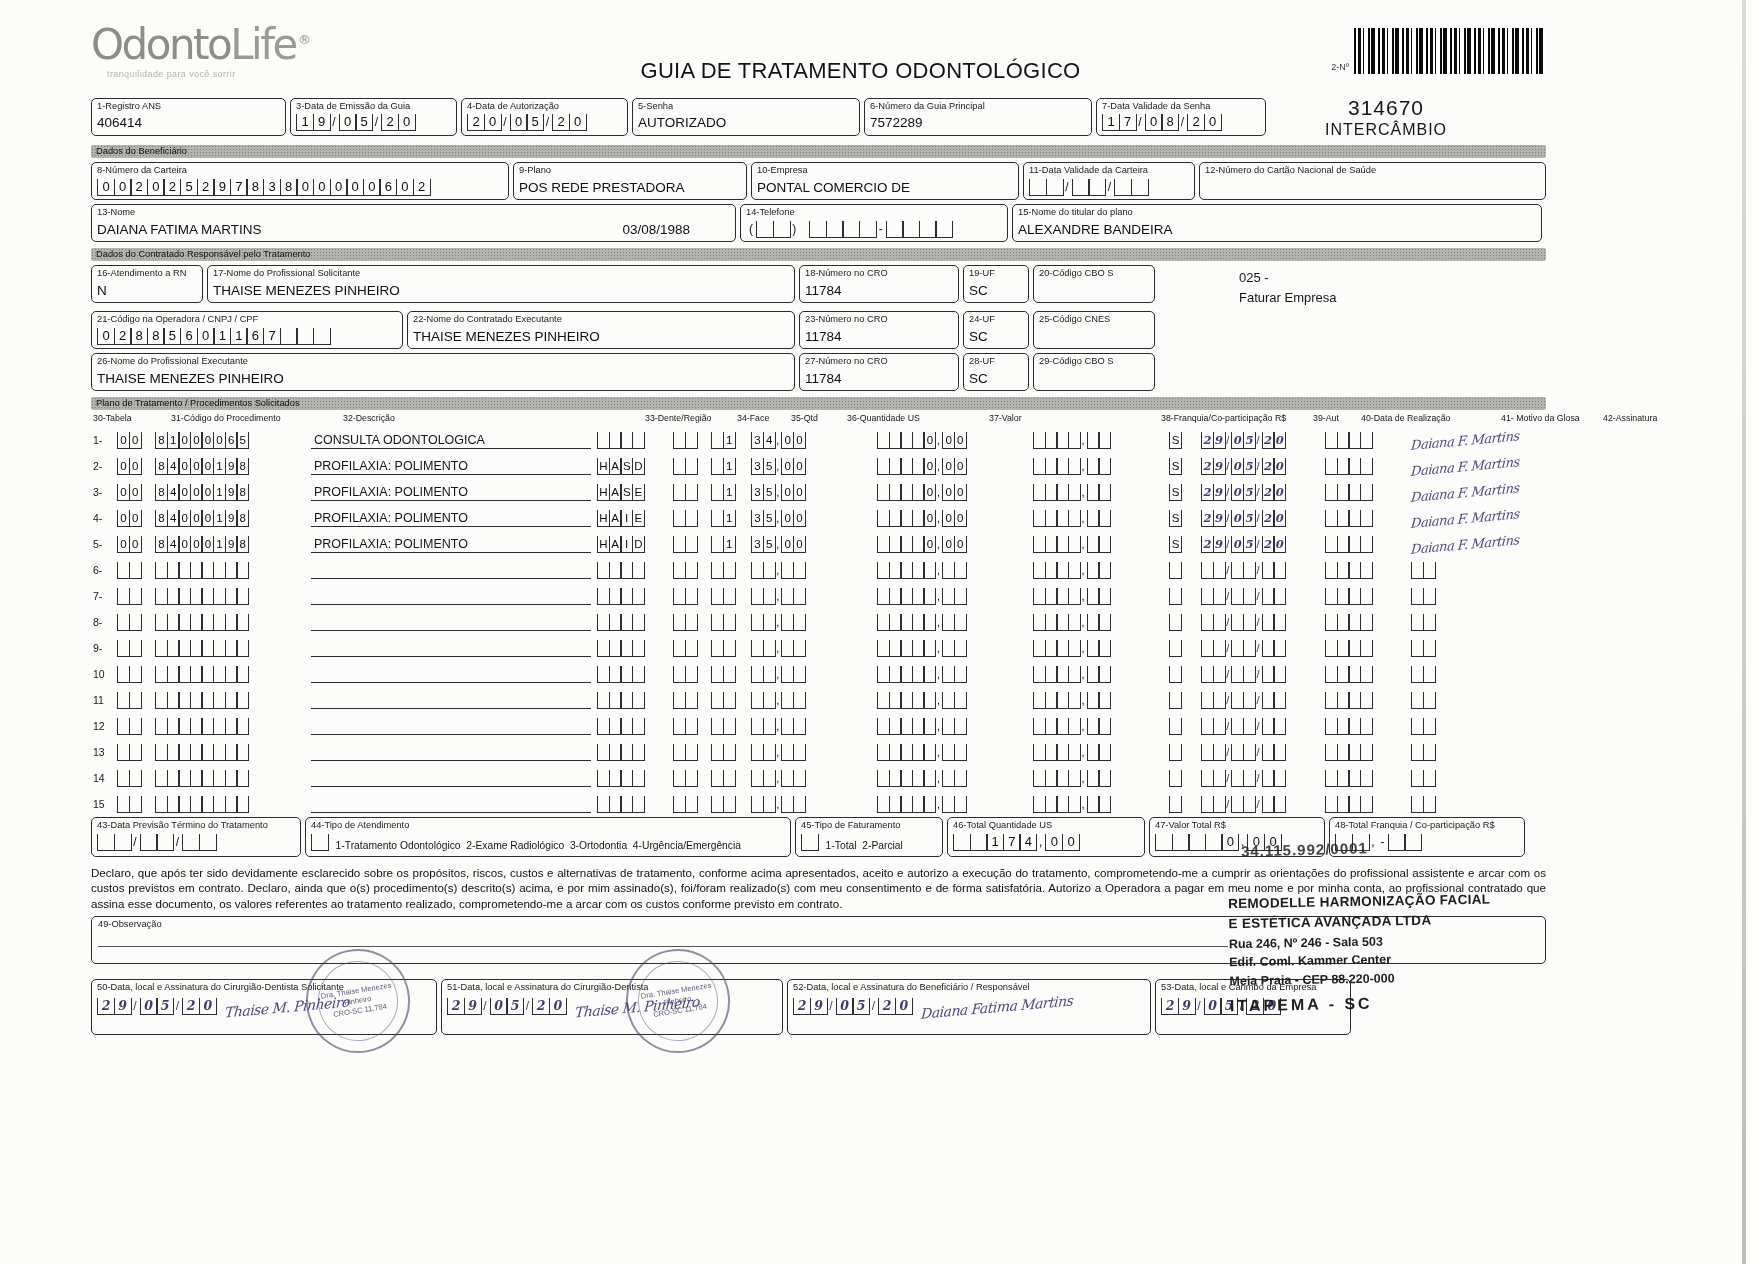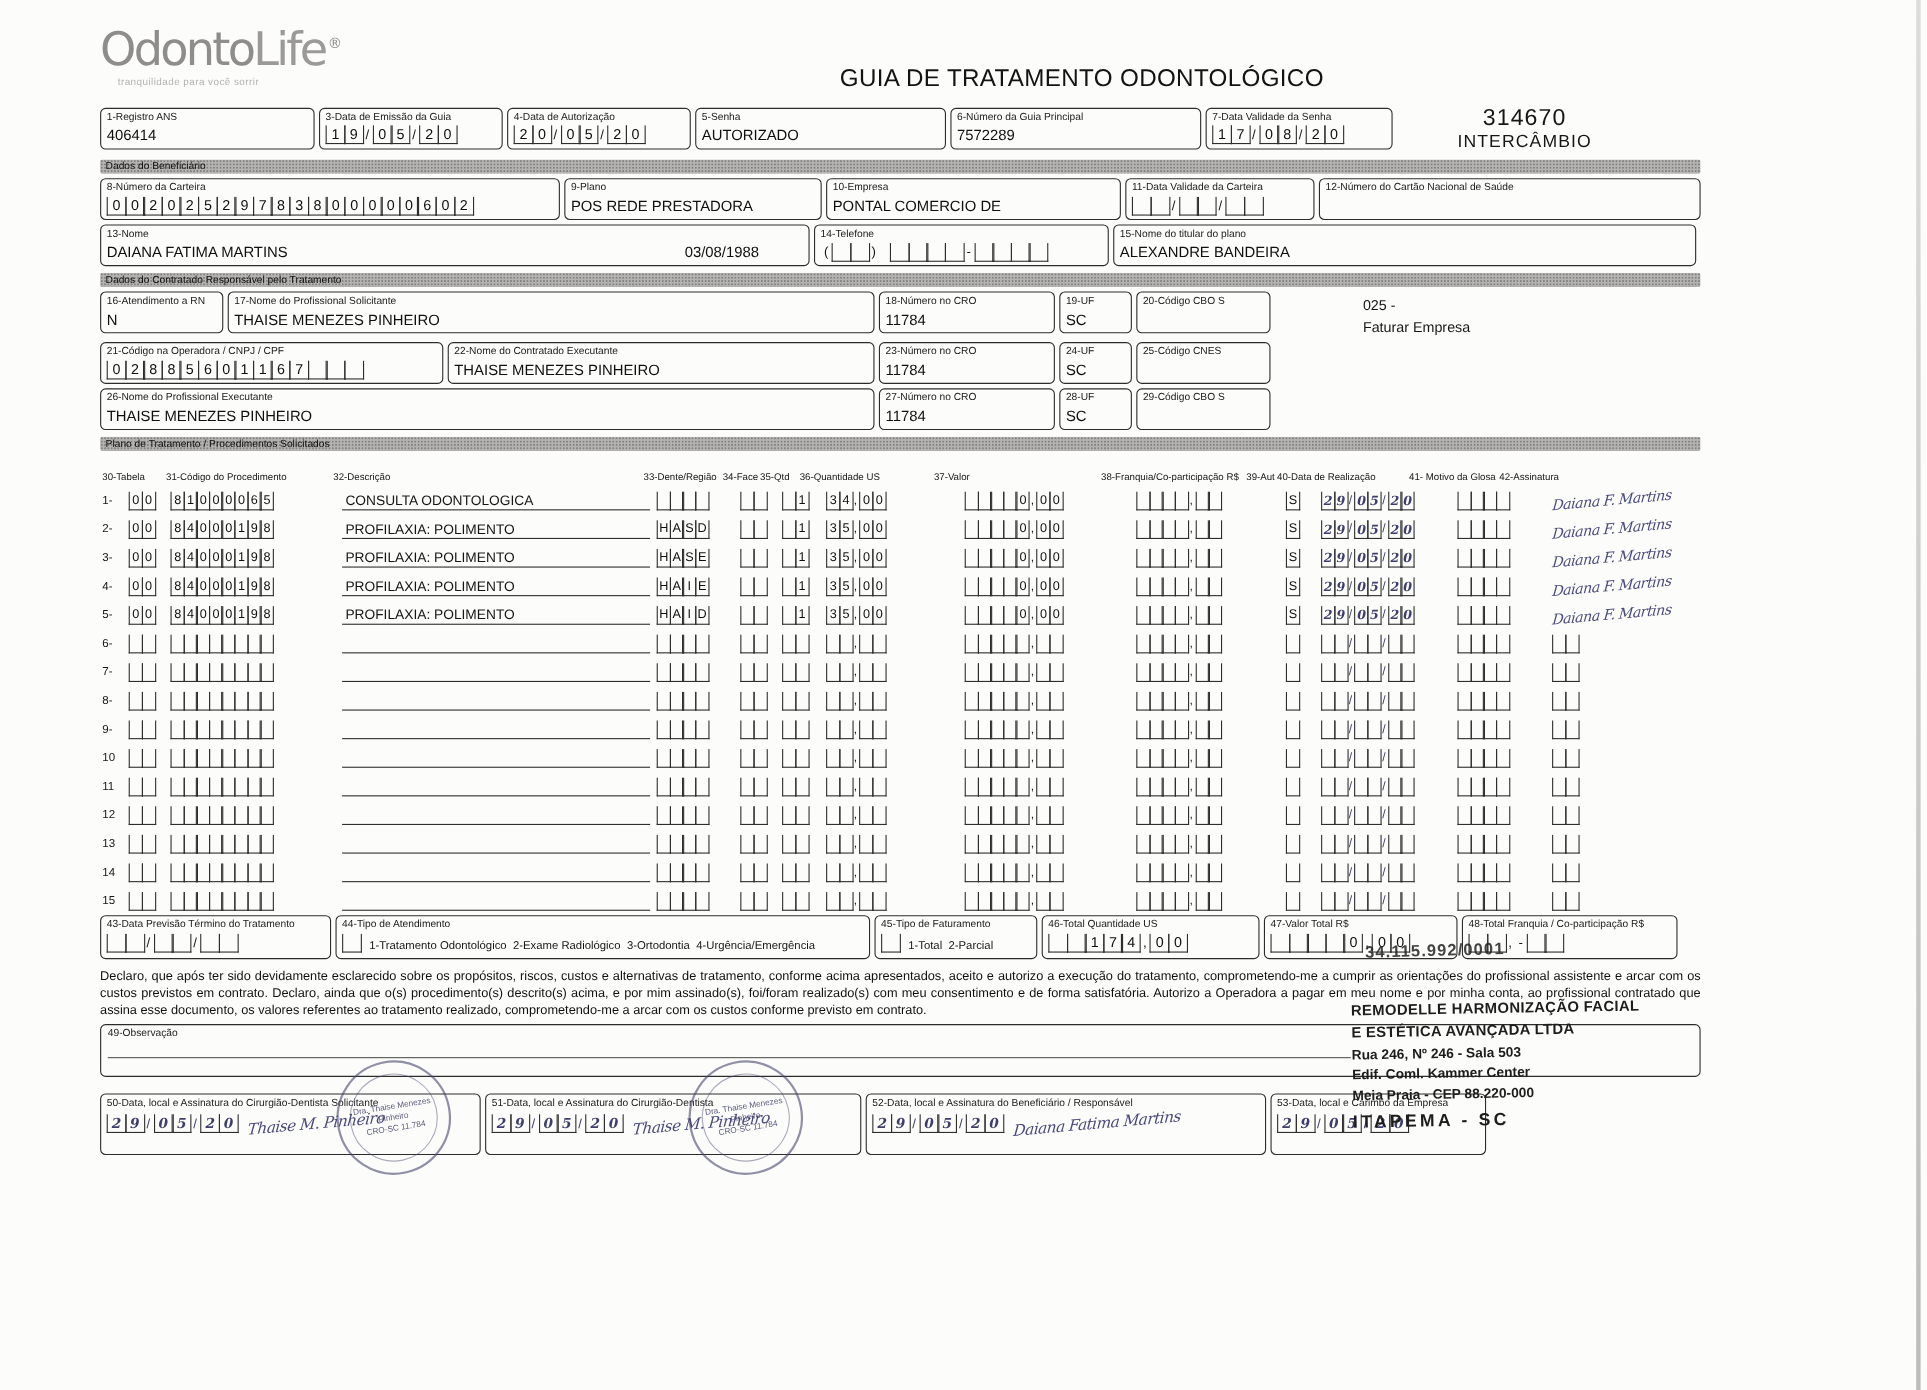--- a/index.html
+++ b/index.html
@@ -39,21 +39,21 @@
   .cc{width:18px;height:17px;border-left:1.4px solid #2e2e2e;border-right:1.4px solid #2e2e2e;border-bottom:1.4px solid #2e2e2e;margin-right:-1.4px;text-align:center;font-size:13px;line-height:16px;color:#0f0f0f;flex:0 0 auto}
   .cs{height:17px;padding:0 3px;font-size:12px;line-height:16px;flex:0 0 auto}
   .cg{width:10px;height:17px;flex:0 0 auto}
 
   
   .hw .cc{font-family:"DejaVu Serif",serif;font-style:italic;font-weight:600;color:#3e3e6e;font-size:12.5px}
   .hw .cs{color:#3e3e6e}
   .scribble{font-family:"DejaVu Serif",serif;font-style:italic;color:#4a4a7d;font-size:14px;white-space:nowrap;display:inline-block;transform:rotate(-5deg) skewX(-10deg);letter-spacing:-.5px}
 
   
-  .thead{display:flex;gap:2px;margin-top:18px;padding-left:2px}
+  .thead{display:flex;gap:22px;margin-top:3px;padding-left:2px}
   .th{font-size:8.8px;white-space:nowrap;overflow:visible;flex:0 0 auto}
   .h30{width:56px}.h31{width:150px}.h32{width:280px}.h33{width:70px}.h34{width:32px}.h35{width:34px}.h36{width:120px}.h37{width:150px}.h38{width:130px}.h39{width:26px}.h40{width:118px}.h41{width:80px}.h42{width:130px}
   .prow{display:flex;gap:6px;align-items:flex-end;height:26px;padding-left:2px}
   .pc{display:inline-flex;align-items:flex-end;flex:0 0 auto}
   .num{width:18px;font-size:10.5px;line-height:17px}
   .col-tab{width:32px}.col-cod{width:150px}
   .col-desc{width:280px;border-bottom:1.4px solid #2e2e2e;height:17px;font-size:12.5px;line-height:16px;padding:0 3px;display:block;white-space:nowrap;overflow:hidden}
   .col-dente{width:70px}.col-face{width:32px}.col-qtd{width:34px}.col-us{width:120px}.col-val{width:150px}.col-fra{width:130px}.col-aut{width:26px}.col-data{width:118px}.col-glosa{width:80px}.col-ass{width:130px;position:relative}
   .prow .cc{width:13px;font-size:11.5px}
   .prow .cs{padding:0 2px;font-size:11px}
@@ -88,20 +88,24 @@
 <body>
 
 <div class="form">
 
   <div class="header">
     <div class="logo">
       <div class="logo-text"><span>Odonto</span><span class="life">Life</span><span class="reg">®</span></div>
       <div class="tagline">tranquilidade para você sorrir</div>
     </div>
     <div class="title">GUIA DE TRATAMENTO ODONTOLÓGICO</div>
+    <div class="bc-wrap">
+      <span class="bc-label">2-Nº</span>
+      <div class="barcode"></div>
+    </div>
   </div>
 
   <div class="row1wrap">
     <div class="frow" style="margin-top:0;flex:0 0 auto">
       <div class="field" style="width:195px">
         <span class="lbl">1-Registro ANS</span>
         <span class="val">406414</span>
       </div>
       <div class="field" style="width:167px">
         <span class="lbl">3-Data de Emissão da Guia</span>

